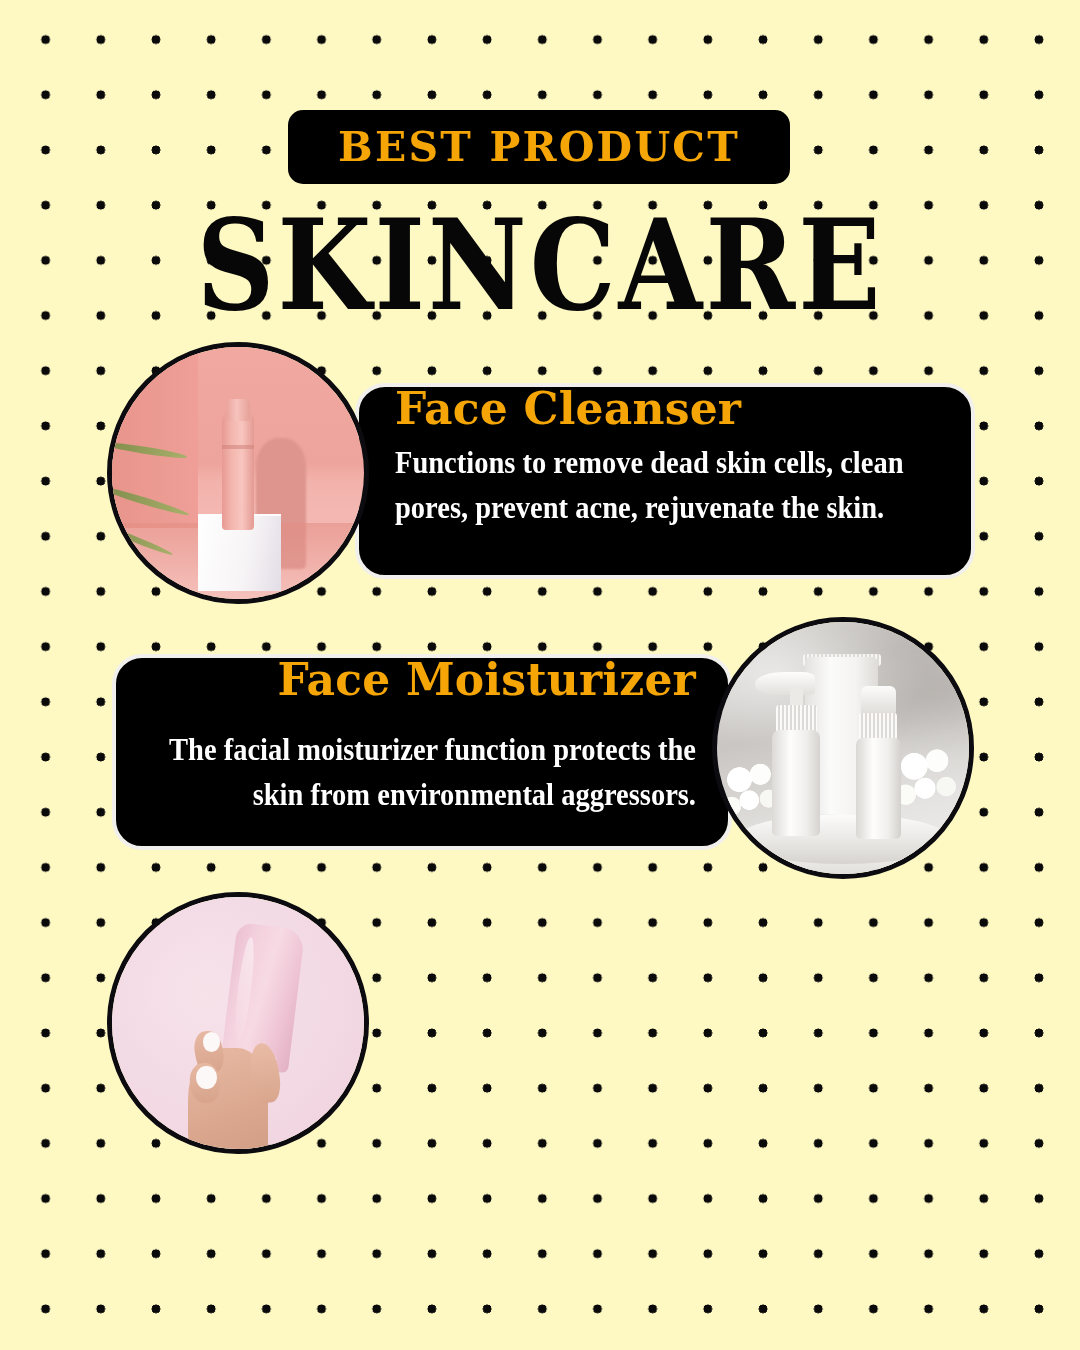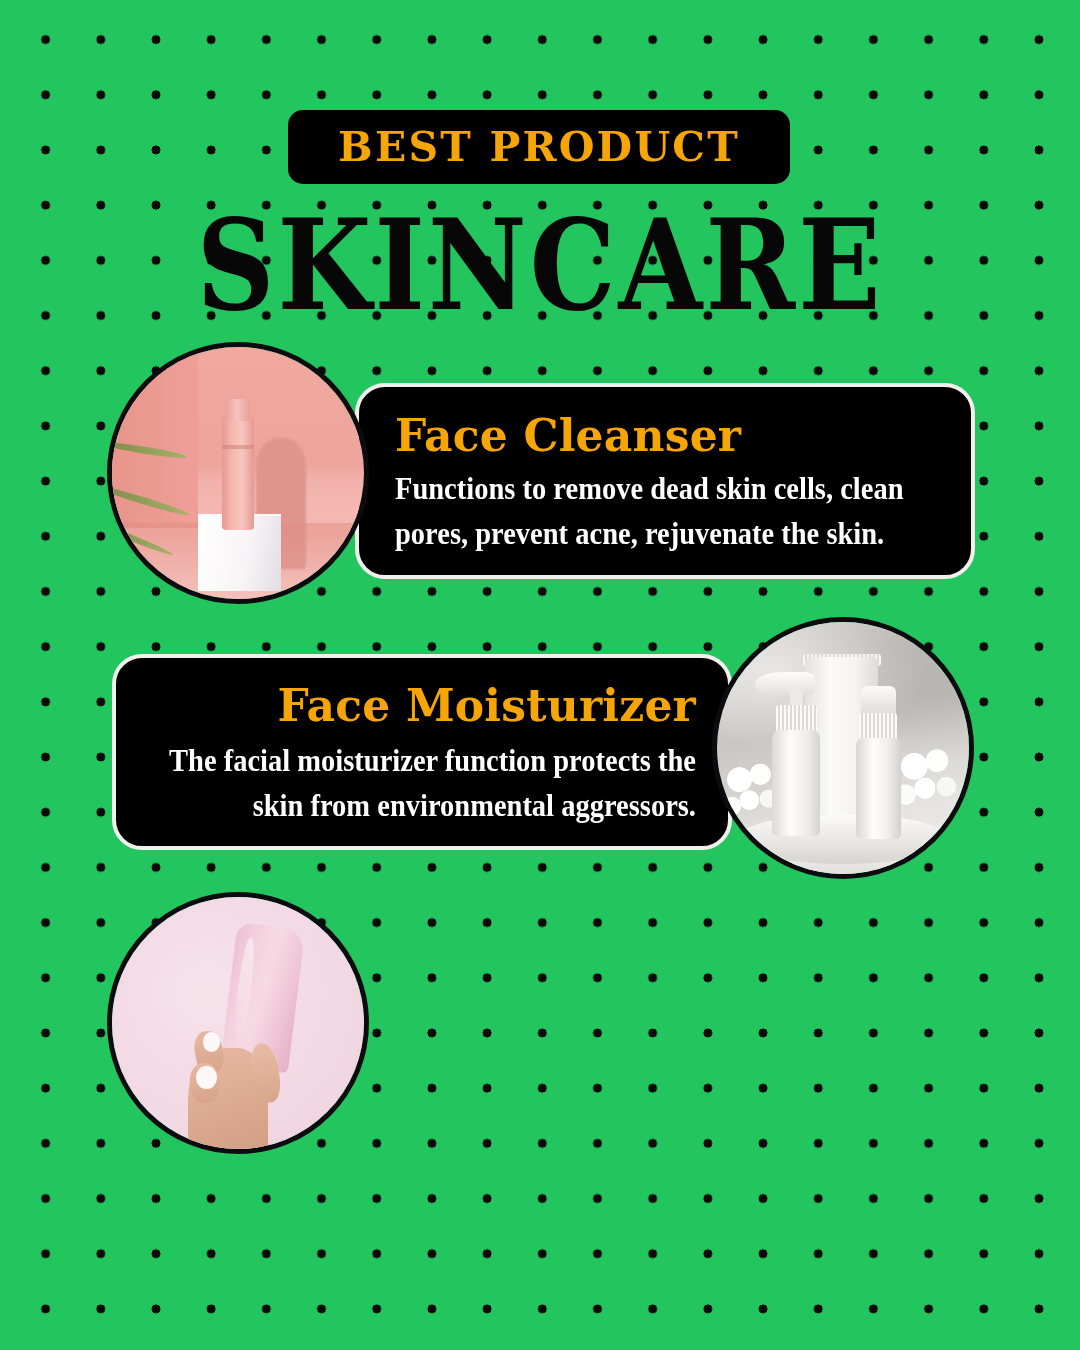--- a/index.html
+++ b/index.html
@@ -5,21 +5,21 @@
   html, body {
     margin: 0;
     padding: 0;
     background: #5a5a5a;
   }
   #poster {
     position: relative;
     width: 1080px;
     height: 1350px;
     overflow: hidden;
-    background-color: #22c55e;
+    background-color: #fef9c3;
     font-family: "Liberation Serif", serif;
   }
   
   #dots {
     position: absolute;
     inset: 0;
     background-image: radial-gradient(#0a0a0a 4.3px, transparent 4.6px);
     background-size: 55.2px 55.2px;
     background-position: 18px 12px;
     z-index: 0;
@@ -74,21 +74,20 @@
     border: 4px solid #f2f0ec;
     border-radius: 30px;
     box-sizing: border-box;
     z-index: 6;
   }
   .card-inner {
     position: absolute;
     top: 0; bottom: 0;
     display: flex;
     flex-direction: column;
-    justify-content: center;
   }
   .card-title {
     color: #F5A606;
     font-family: "DejaVu Serif", "Liberation Serif", serif;
     font-weight: 700;
     font-size: 44px;
     line-height: 1.02;
     letter-spacing: 0.2px;
     margin: 0 0 9px 0;
     white-space: nowrap;
@@ -104,21 +103,21 @@
     transform-origin: left top;
   }
   .card-body.center-origin { transform-origin: right top; }
 
   
   #card1 { left: 355px; top: 383px; width: 620px; height: 196px; }
   #card1 .card-inner { left: 36px; right: 26px; text-align: left; }
 
   #card2 { left: 112px; top: 654px; width: 620px; height: 196px; }
   #card2 .card-inner { left: 26px; right: 32px; text-align: right; align-items: flex-end; }
-  #card2 .card-title { margin-bottom: 11px; }
+  #card2 .card-title { margin-bottom: 25px; }
 
   #card3 { left: 372px; top: 923px; width: 603px; height: 196px; }
   #card3 .card-inner { left: 25px; right: 24px; text-align: left; }
   #card3 .card-title { font-size: 43px; margin-bottom: 12px; }
   #card3 .card-body { line-height: 1.3; font-size: 28px; }
 
   
   #footer {
     position: absolute;
     left: 112px;

